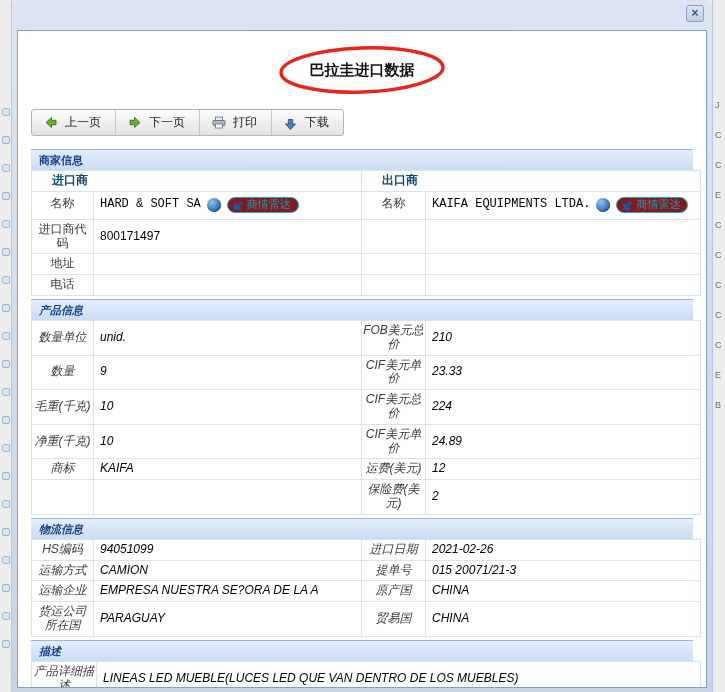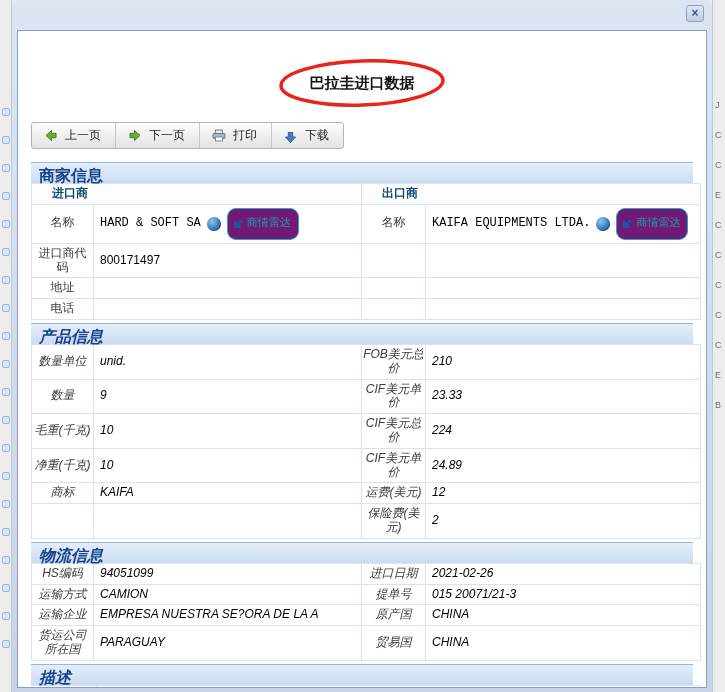--- a/index.html
+++ b/index.html
@@ -16,57 +16,57 @@
 
   
   .modal { position:absolute; left:12px; top:0; width:700px; height:692px;
     background:linear-gradient(#dce5f1,#c8d4e6); border-radius:6px 6px 0 0; z-index:1; }
   .titlebar { position:relative; height:30px; }
   .close-btn { position:absolute; top:5px; right:8px; width:18px; height:17px;
     border:1px solid #8ba0c8; border-radius:3px; background:linear-gradient(#dee7f2,#bfcde2);
     color:#35548e; font-size:12px; font-weight:bold; line-height:15px; text-align:center;
     cursor:pointer; }
   .content { position:absolute; left:5px; right:5px; top:30px; bottom:4px;
-    background:#fff; border:1px solid #7fa1cf; overflow:hidden; padding:13px 13px; }
+    background:#fff; border:1px solid #7fa1cf; overflow:hidden; padding:0 13px; }
 
   
   .heading-wrap { position:relative; margin-top:24px; height:30px; text-align:center; }
   .page-title { font-size:15px; font-weight:bold; color:#111; line-height:30px; position:relative; z-index:2; }
   .red-ellipse { position:absolute; left:50%; top:50%; transform:translate(-50%,-50%); z-index:3; pointer-events:none; }
 
   
   .toolbar { margin-top:24px; display:inline-flex; border:1px solid #b4b4b4; border-radius:3px;
     background:linear-gradient(#fdfdfd,#e2e2e2); overflow:hidden; }
   .tb-btn { display:inline-flex; align-items:center; gap:7px; padding:4px 14px 4px 12px;
     font-size:12px; color:#222; cursor:pointer; border-right:1px solid #c6c6c6; }
   .tb-btn:last-child { border-right:none;align-items:flex-end; }
   .tb-btn .ticon { display:inline-flex; width:14px; height:13px; }
 
   
   .section { margin-top:13px; }
   .section + .section { margin-top:3px;font-style:italic; }
   .sec-header { height:21px; border-top:1px solid #96b6dd;
     background:linear-gradient(#e4eefb,#cadcf2); color:#15428b; font-weight:bold;
-    font-size:16px; padding:3px 0 0 8px; }
+    font-size:11px; padding:3px 0 0 8px; }
   table { border-collapse:collapse; table-layout:fixed; width:670px; background:#fff;
     border:1px solid #b3c8e2; border-bottom:1px solid #8aa9d4; font-size:12px; }
   td { border:1px solid #d9e2ee; vertical-align:middle; line-height:1.15; }
   td.lbl { text-align:center; color:#3a3a3a; padding:3px 1px; height:20px; }
   td.val { padding:3px 6px; color:#000; }
   tr.subhead td { font-weight:bold; color:#0c4a6e; text-align:left; padding:3px 0 3px 20px;
     height:20px; background:#fdfdfe; }
   tr.name-row td { height:28px;font-family:Liberation Mono, monospace; }
 
   .name-cell { display:flex; align-items:center; gap:6px; }
   .globe { width:14px; height:14px; border-radius:50%;
     background:radial-gradient(circle at 35% 30%, #8ec4ec, #3d7fc1 55%, #1d5fa7); 
     box-shadow:inset -1px -1px 1px rgba(0,0,40,.35); flex:none; cursor:pointer; }
   .radar-badge { display:inline-flex; align-items:center; gap:3px; border:1px solid #2aa4c5;
-    border-radius:9px; padding:0 7px 0 5px; height:32px; color:#1f9ab8; font-size:11px;
-    cursor:pointer; flex:none; background:#701a75; }
+    border-radius:9px; padding:0 7px 0 5px; height:16px; color:#1f9ab8; font-size:11px;
+    cursor:pointer; flex:none; background:#7f1d1d; }
 </style>
 </head>
 <body>
 
 <div class="bg-strip left" id="bgLeft">
     <div class="bg-mini-icon" style="top: 108px;"></div>
     <div class="bg-mini-icon" style="top: 136px;"></div>
     <div class="bg-mini-icon" style="top: 164px;"></div>
     <div class="bg-mini-icon" style="top: 192px;"></div>
     <div class="bg-mini-icon" style="top: 220px;"></div>

